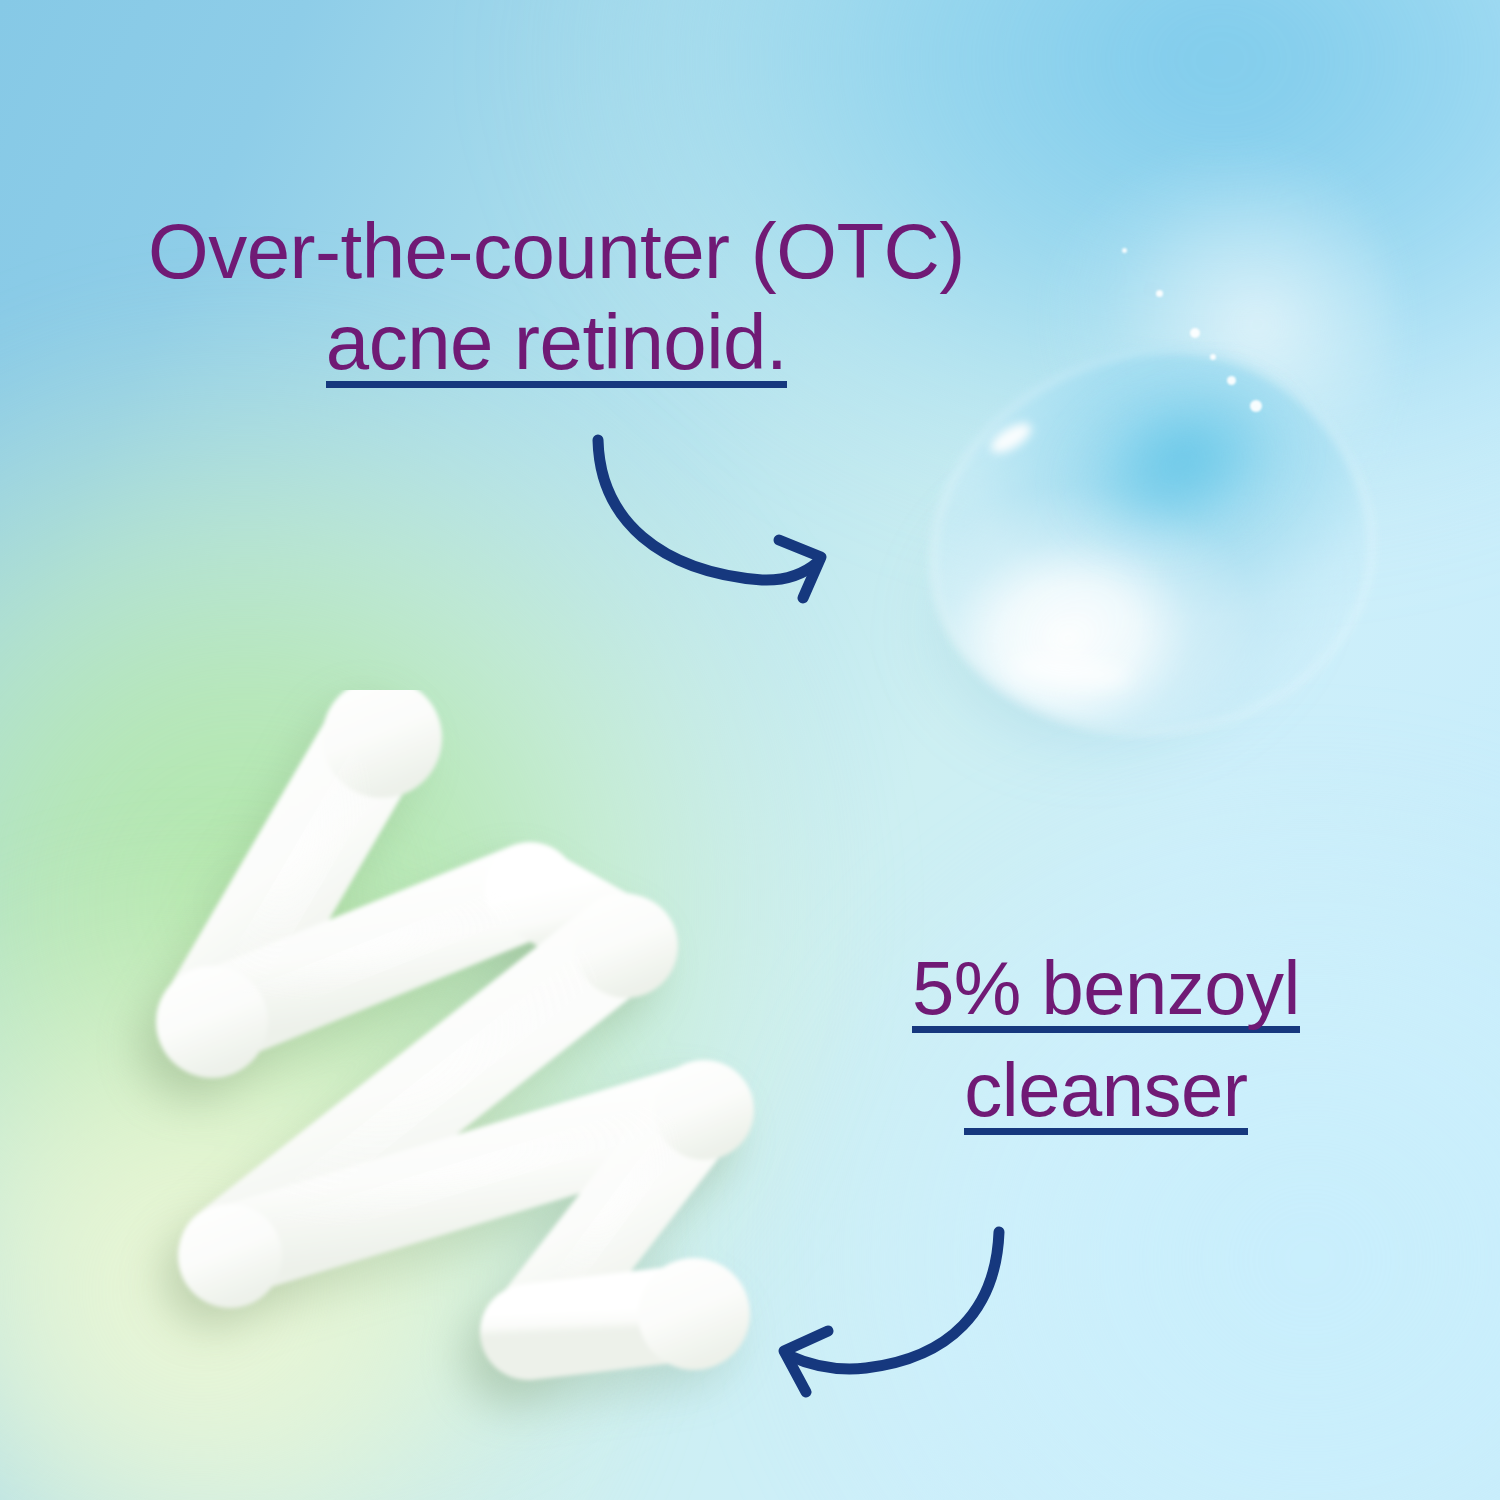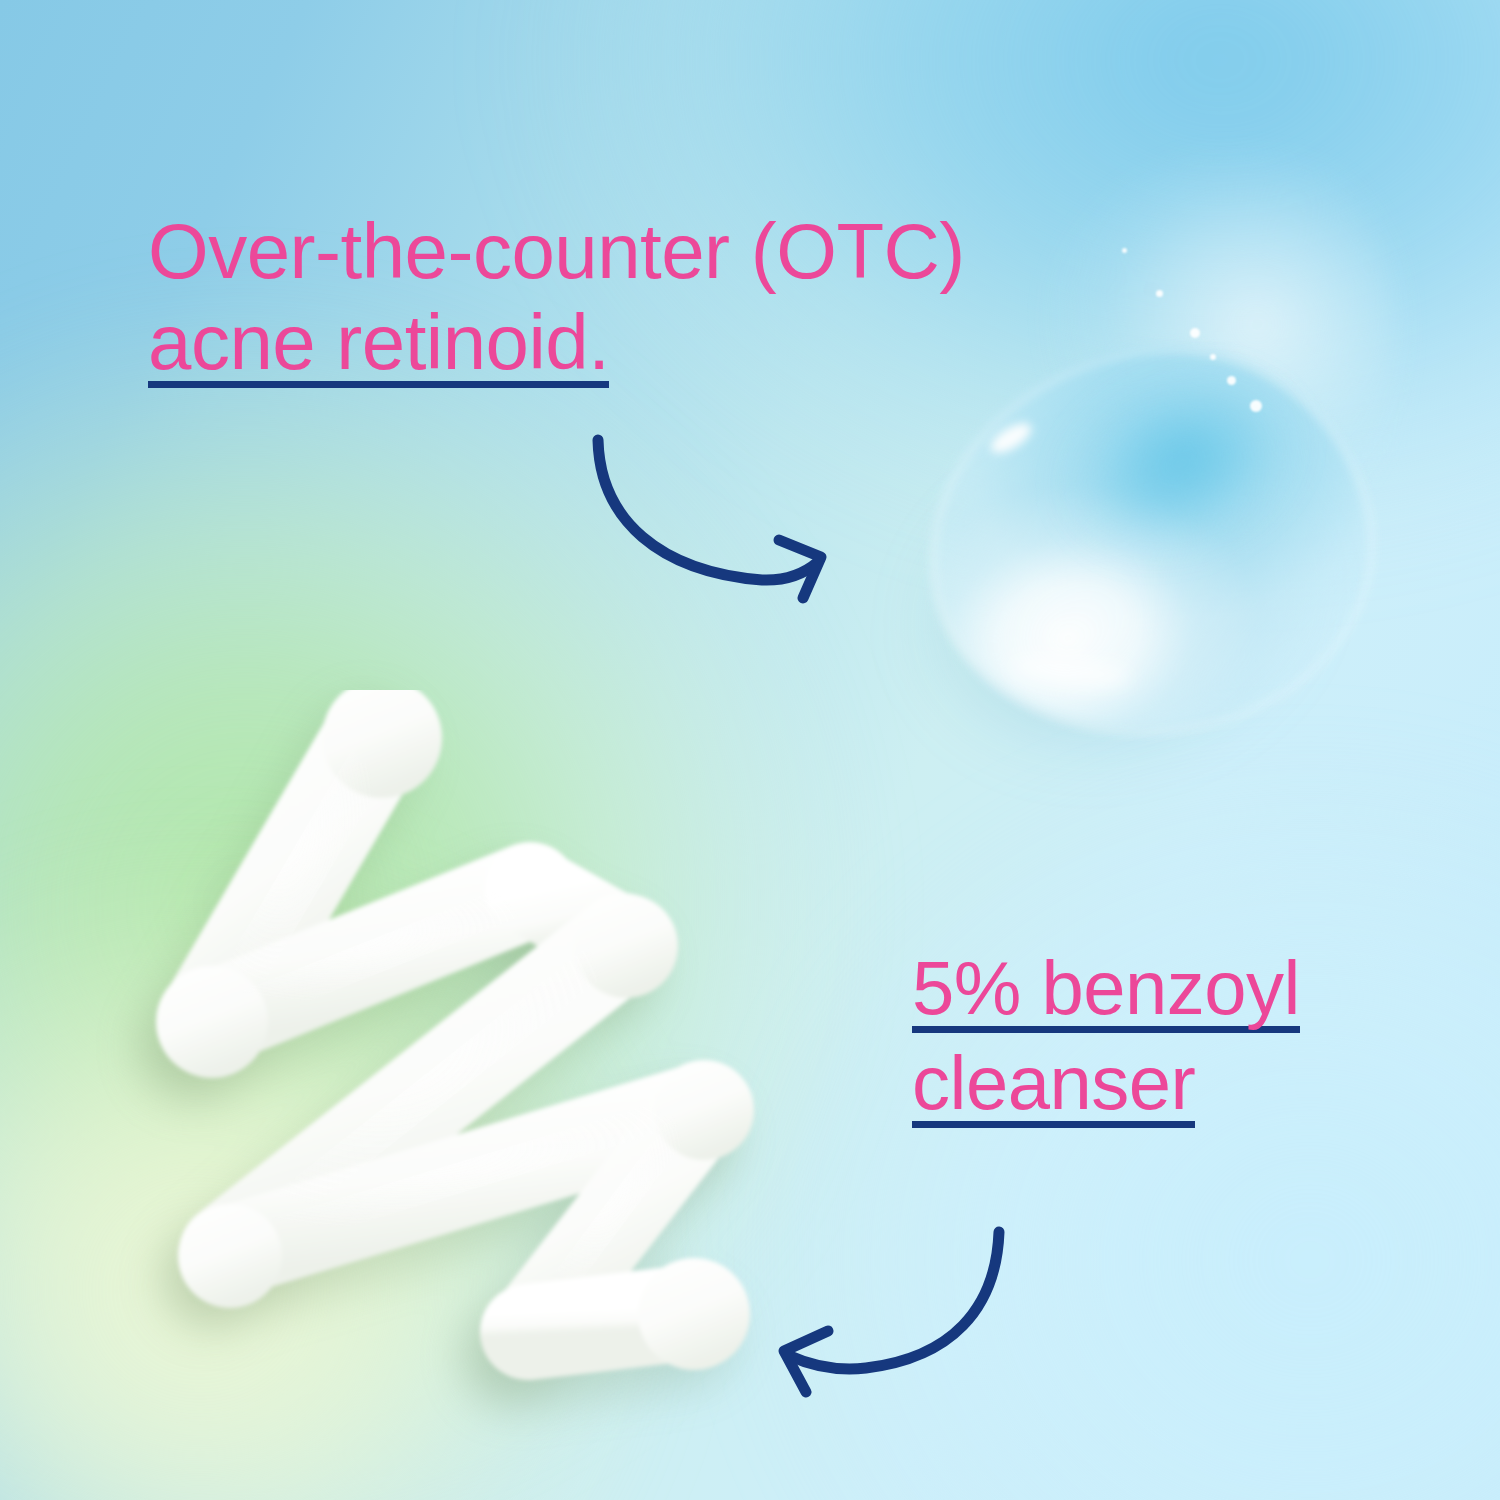--- a/index.html
+++ b/index.html
@@ -216,44 +216,45 @@
   }
   .cream-shadow { position: absolute; inset: 0; filter: blur(22px); opacity: .55; }
   .cream-main   { position: absolute; inset: 0; }
 
   
   .arrows { position: absolute; inset: 0; }
 
   
   .callout {
     position: absolute;
-    color: #ec4899;
+    color: #701a75;
     font-weight: 400;
     letter-spacing: -0.5px;
+    text-align: center;
   }
   .callout .ln { display: block; white-space: nowrap; }
   .callout .u {
     border-bottom: 7px solid #16387e;
     display: inline-block;
     line-height: 1;
   }
 
   #callout-top {
     left: 148px;
     top: 206px;
     font-size: 78px;
     line-height: 1.17;
   }
   #callout-bottom {
     left: 912px;
     top: 942px;
     font-size: 76px;
     line-height: 1.20;
   }
-  #callout-bottom .ln { margin-bottom: 4px; }
+  #callout-bottom .ln { margin-bottom: 11px; }
 </style>
 </head>
 <body>
 
 <div id="stage">
 
   <div class="bg-base"></div>
   <div class="bg-topblue"></div>
   <div class="bg-green"></div>
   <div class="bg-green2"></div>

